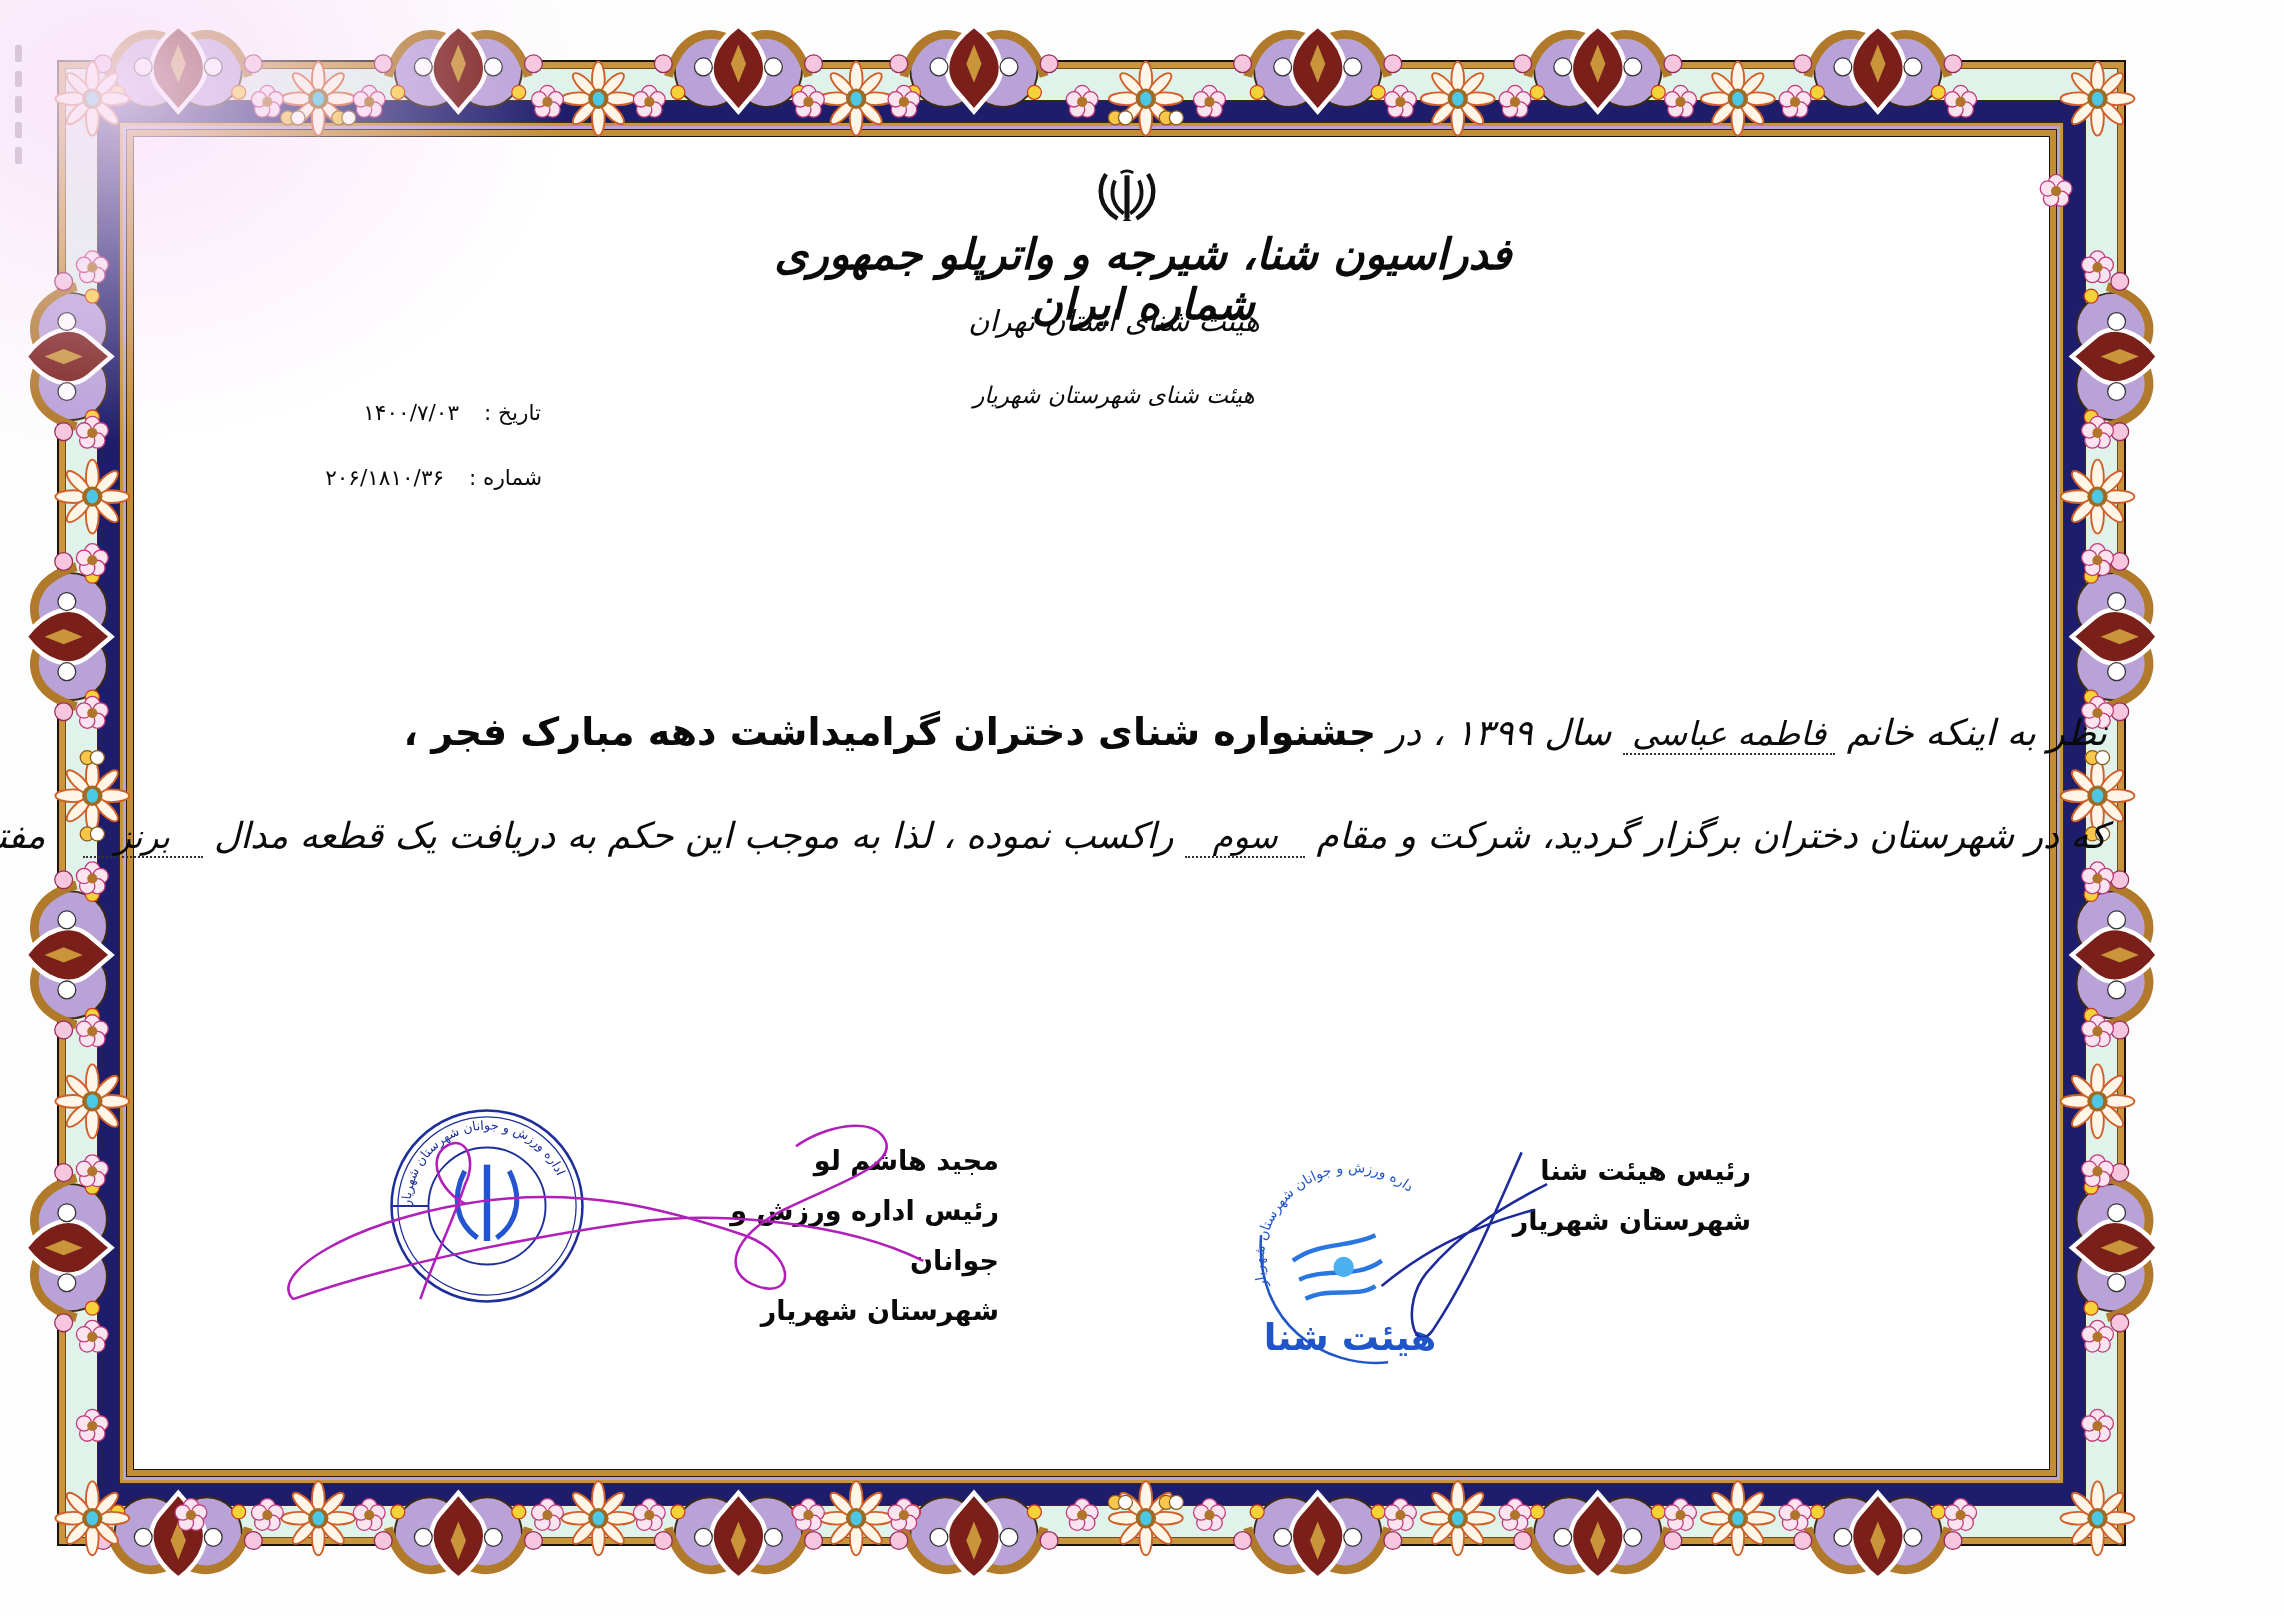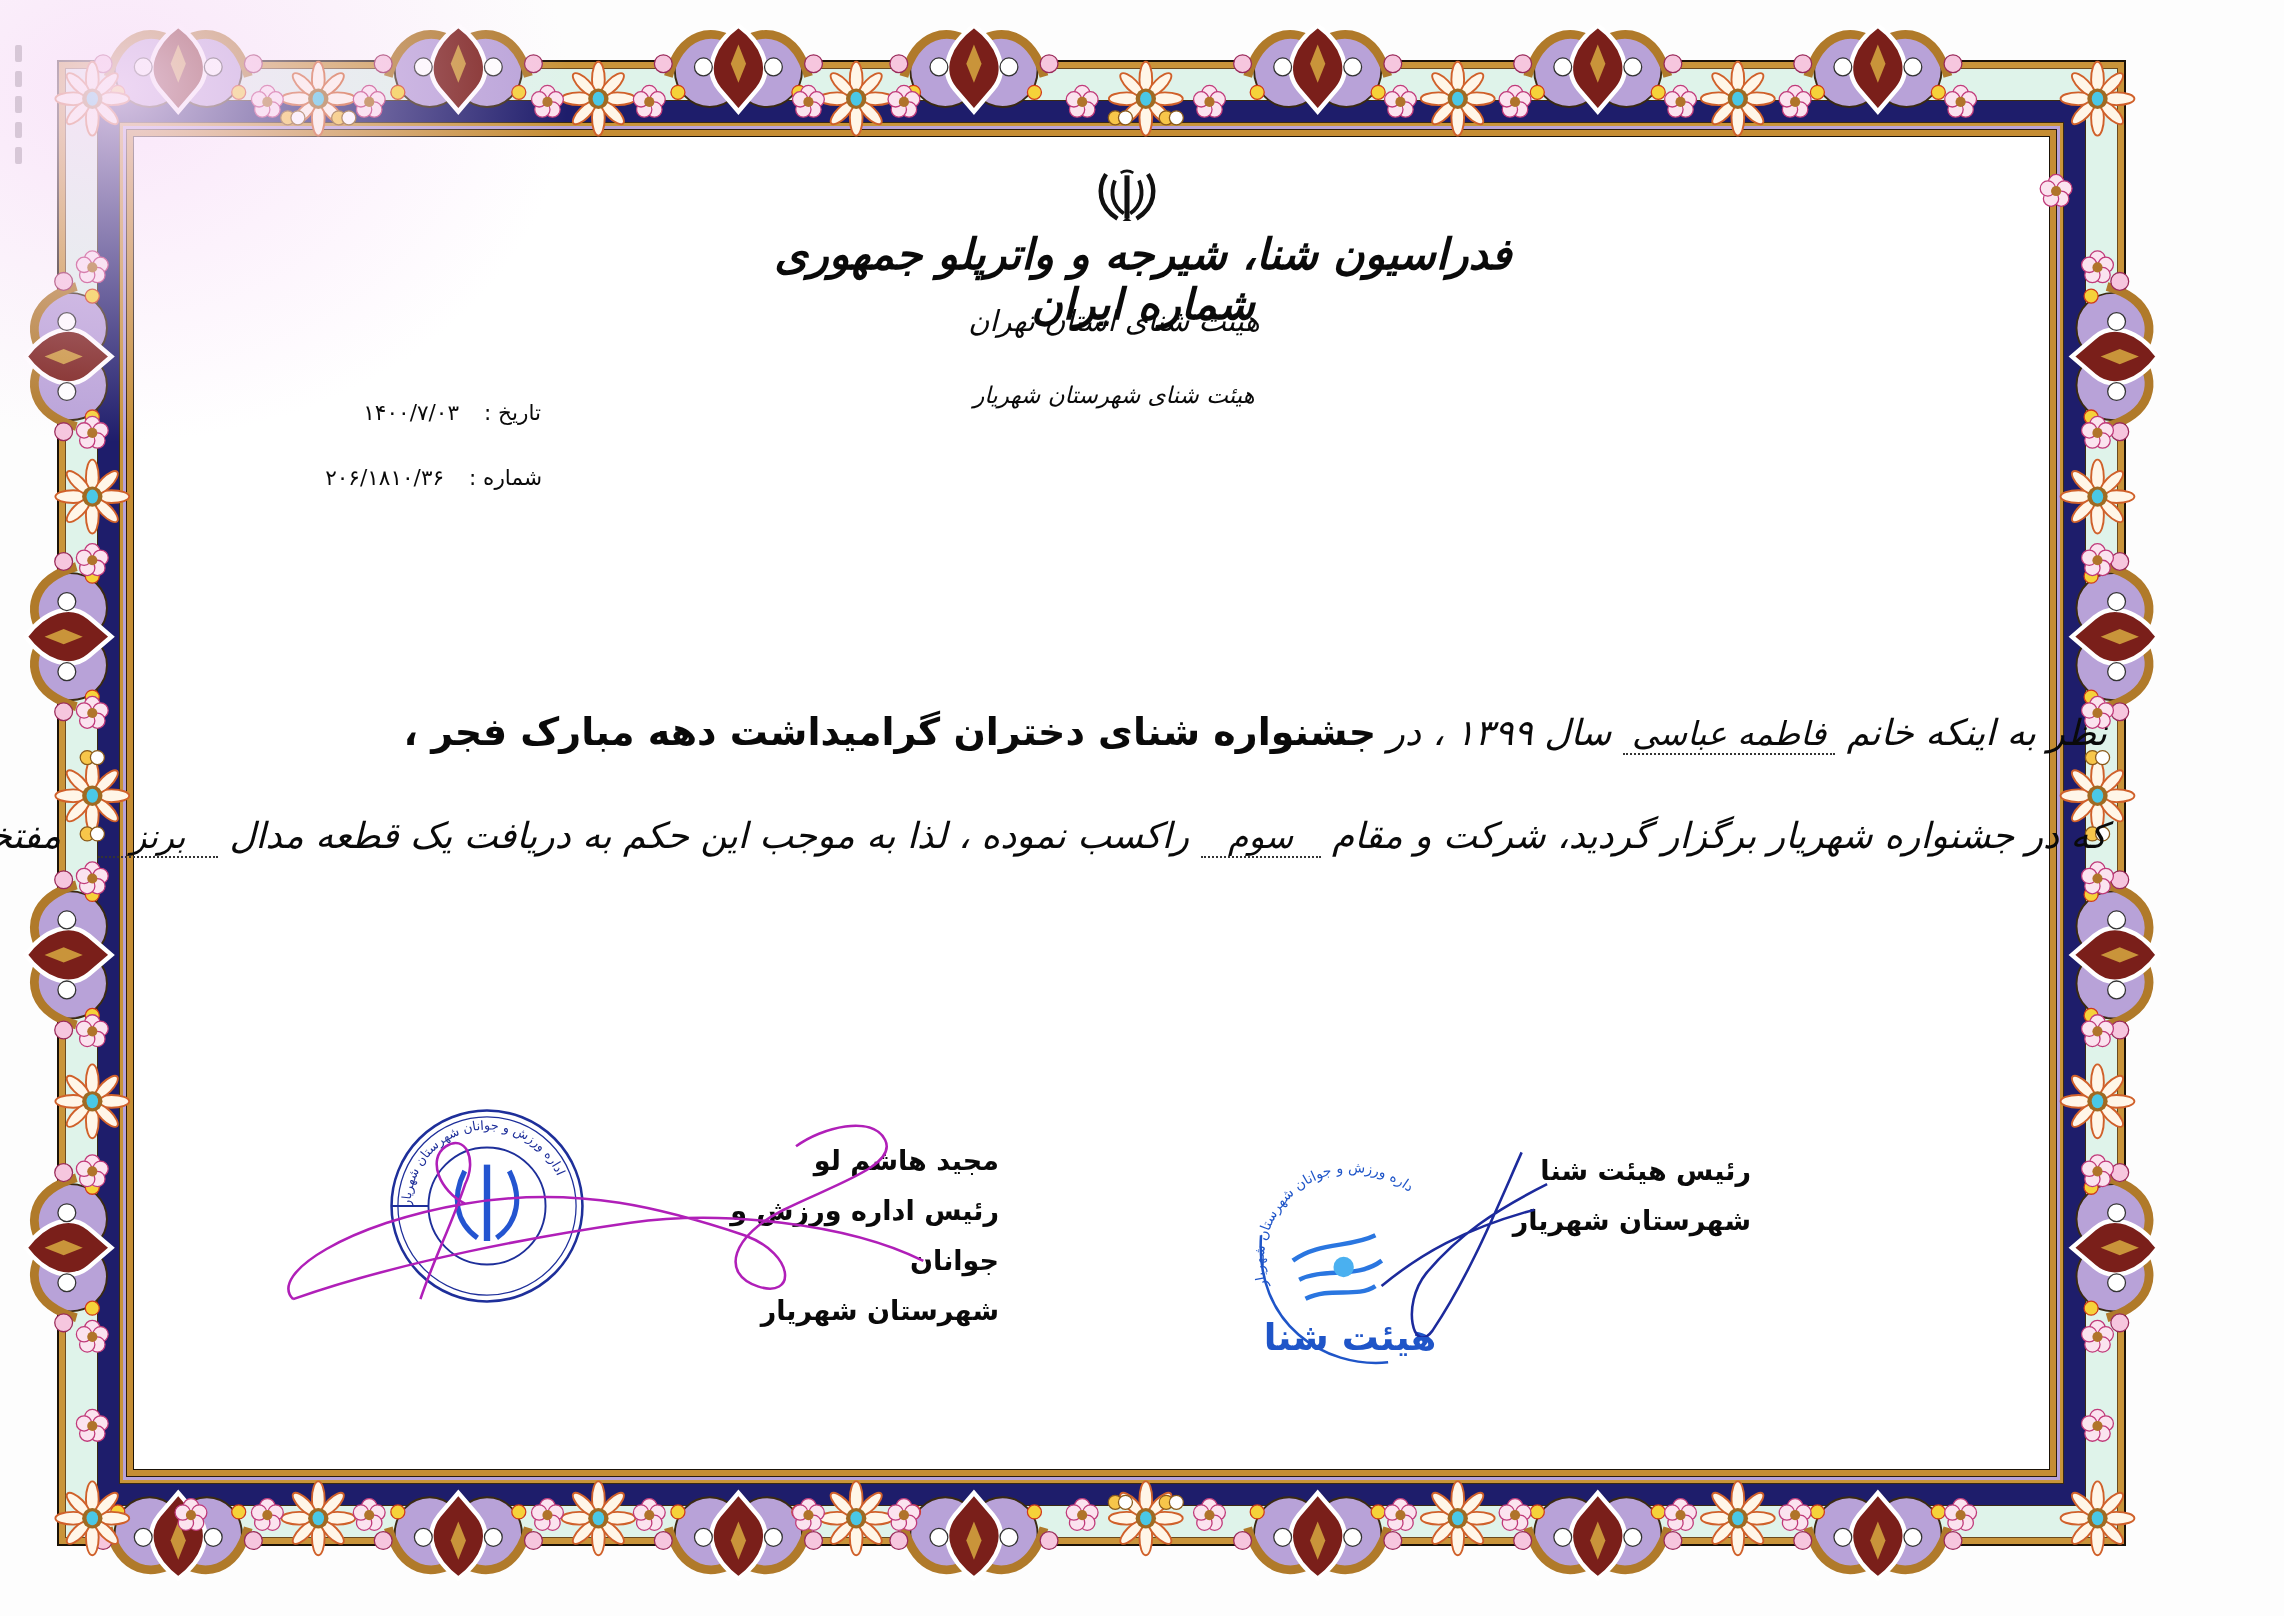--- a/index.html
+++ b/index.html
@@ -270,21 +270,21 @@
 
   <div class="body-line line1">
     <span class="cal">نظر به اینکه خانم</span>
     <span class="fill">فاطمه عباسی</span>
     <span class="cal">سال ۱۳۹۹</span>
     <span class="cal">، در</span>
     <span class="bold-phrase">جشنواره شنای دختران گرامیداشت دهه مبارک فجر ،</span>
   </div>
 
   <div class="body-line line2">
-    <span class="cal">که در جشنواره شهریار برگزار گردید، شرکت و مقام</span>
+    <span class="cal">که در شهرستان دختران برگزار گردید، شرکت و مقام</span>
     <span class="fill">سوم</span>
     <span class="cal">راکسب نموده ، لذا به موجب این حکم به دریافت یک قطعه مدال</span>
     <span class="fill">برنز</span>
     <span class="cal" style="margin-right:25.5px;">مفتخر میگردد.</span>
   </div>
 
   <div class="sig-block sig-left">
     <div>مجید هاشم لو</div>
     <div>رئیس اداره ورزش و جوانان</div>
     <div>شهرستان شهریار</div>

